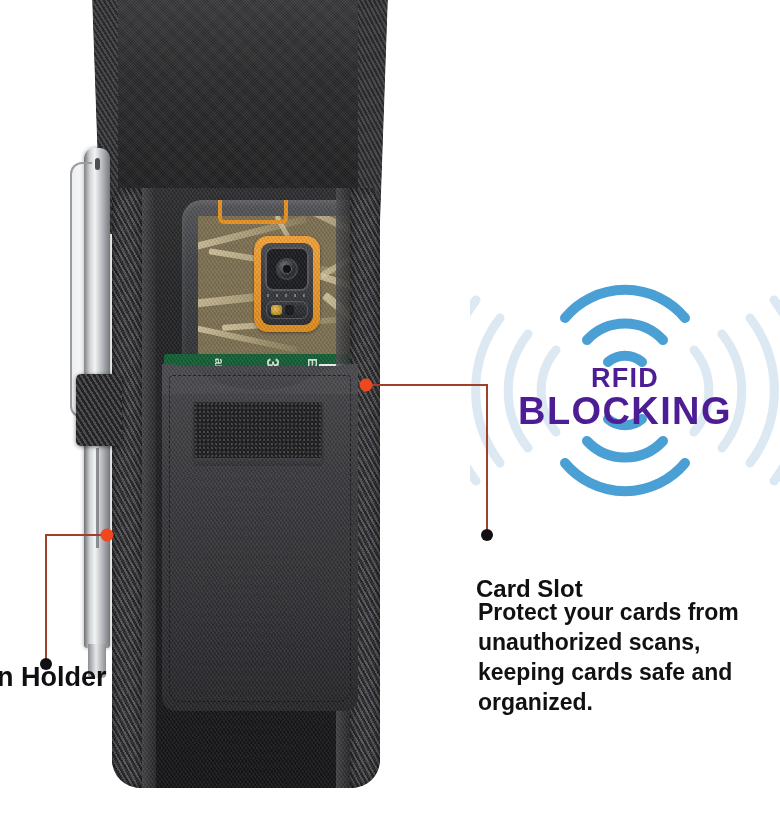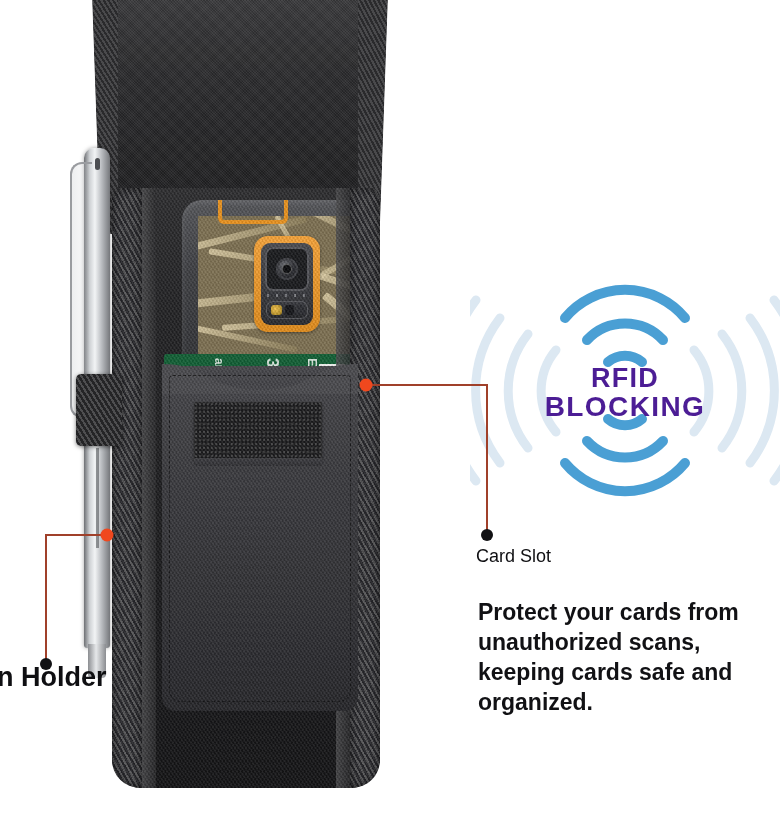--- a/index.html
+++ b/index.html
@@ -281,43 +281,43 @@
     position:absolute;
     left:0; right:0; top: 86px;
     text-align:center;
     color:#4c1d95;
     font-family:"Liberation Sans", sans-serif;
     font-weight:700;
     line-height: 1.04;
     letter-spacing: 1.2px;
   }
   .rfid-l1 { font-size: 27px; }
-  .rfid-l2 { font-size: 28px; letter-spacing: 1.4px; }
+  .rfid-l2 { font-size: 38px; letter-spacing: 1.4px; }
 
   
   .callout-svg {
     position:absolute; inset:0;
     pointer-events:none;
   }
 
   
   .headline {
     position:absolute;
     left: 424px; top: 148px;
     font-size: 27px;
     font-weight: 700;
     color:#111114;
     white-space: nowrap;
     letter-spacing: -.2px;
   }
   .label-card-slot {
     position:absolute;
-    left: 476px; top: 546px;
-    font-size: 18px;
-    font-weight: 400;
+    left: 476px; top: 575px;
+    font-size: 24px;
+    font-weight: 700;
     color:#0f0f12;
     white-space: nowrap;
   }
   .desc {
     position:absolute;
     left: 478px; top: 598px;
     width: 300px;
     font-size: 23px;
     font-weight: 700;
     line-height: 1.3;

